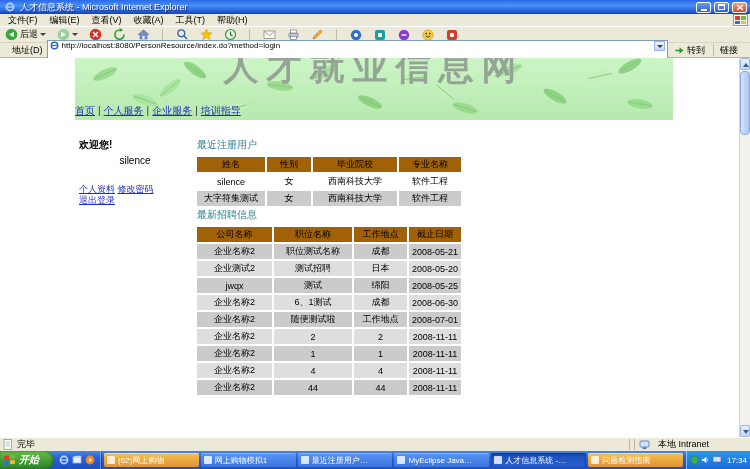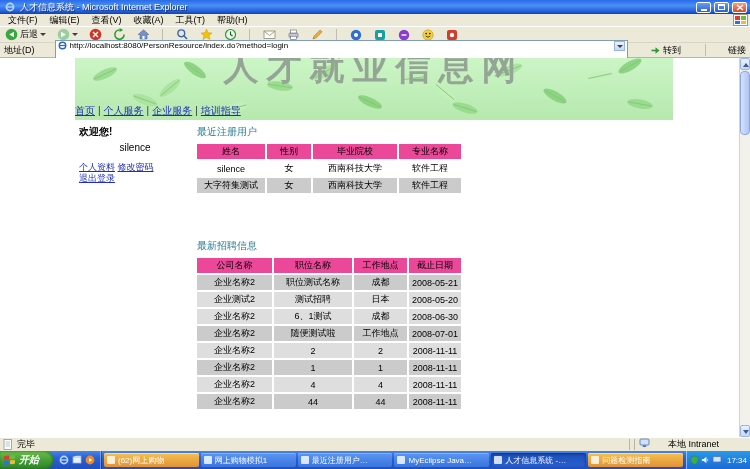--- a/index.html
+++ b/index.html
@@ -22,60 +22,60 @@
 .winlogo{width:15px;height:12px;background:#fff;border:1px solid #9a968a;display:grid;grid-template-columns:1fr 1fr;grid-template-rows:1fr 1fr;gap:1px;padding:1px;margin-right:2px}
 .winlogo i{display:block}
 .wl1{background:#e23a2e}.wl2{background:#6fbb3b}.wl3{background:#2f6fe0}.wl4{background:#f0b93b}
 
 .toolbar{top:27px;height:16px;background:#ece9d8;display:flex;align-items:center;gap:10px;padding:0 4px;border-bottom:1px solid #d8d4c8;font-size:9px}
 .tbtn{display:flex;align-items:center;gap:2px;white-space:nowrap}
 .ti{width:14px;height:14px;display:flex;align-items:center;justify-content:center}
 .dd{width:0;height:0;border-left:3px solid transparent;border-right:3px solid transparent;border-top:3px solid #404040}
 .sep{width:1px;height:12px;background:#c0bcb0;margin:0 2px}
 
-.addressbar{top:43px;height:15px;background:#ece9d8;display:flex;align-items:center;gap:20px;padding:0 4px;font-size:9px;border-bottom:1px solid #b8b4a8;white-space:nowrap}
+.addressbar{top:43px;height:15px;background:#ece9d8;display:flex;align-items:center;gap:4px;padding:0 12px;font-size:9px;border-bottom:1px solid #b8b4a8;white-space:nowrap}
 .addr-input{flex:1;height:20px;background:#fff;border:1px solid #7f9db9;display:flex;align-items:flex-start;font-size:8px;padding:0 2px;gap:3px;overflow:hidden}
 .addr-url{flex:1;white-space:nowrap;overflow:hidden;color:#000}
 .addr-dd{width:11px;height:10px;background:linear-gradient(#eaf1fd,#c8d8f8);border:1px solid #98b4e8;display:flex;align-items:center;justify-content:center}
 .gobtn{display:flex;align-items:center;gap:2px;padding:0 2px}
 
 .content{top:58px;height:379px;background:#fff;overflow:hidden}
 .pagewrap{position:absolute;left:75px;top:0;width:598px}
 .banner{position:relative;height:62px;background:linear-gradient(#ccf5c6,#b6e9ae);overflow:hidden}
 .leaves{position:absolute;left:0;top:0}
 .banner-title{position:absolute;top:-14px;left:0;right:0;text-align:center;font-size:35px;font-weight:bold;letter-spacing:8px;color:#95a595;white-space:nowrap}
 .banner-nav{position:absolute;bottom:2px;left:0;right:0;text-align:left;font-size:10px}
 .banner-nav a,.sidelinks a,.footlinks a{color:#1f2fbb;text-decoration:underline;cursor:pointer}
 .navsep{color:#333;margin:0 3px}
-.bodyrow{display:flex;padding-top:5px}
+.bodyrow{display:flex;padding-top:18px}
 .sidecol{width:120px;padding:0 4px;font-size:9px}
 .welcome{font-weight:bold;font-size:10px;color:#000}
 .uname{text-align:center;margin-top:3px;font-size:10px}
-.sidelinks{margin-top:9px;line-height:11px}
+.sidelinks{margin-top:18px;line-height:11px}
 .maincol{width:268px}
 .sectitle{color:#2b7d8e;font-size:10px;margin:0 0 3px 2px}
-.sectitle.jobs{margin-top:44px}
+.sectitle.jobs{}
 table{border-collapse:separate;border-spacing:2px;width:268px;table-layout:fixed;font-size:9px}
-th{background:#ec4899;font-weight:normal;padding:1px 0;color:#000;overflow:hidden;white-space:nowrap}
+th{background:#a16207;font-weight:normal;padding:1px 0;color:#000;overflow:hidden;white-space:nowrap}
 td{text-align:center;padding:1px 0;white-space:nowrap;overflow:hidden}
 .rw{background:#fff}.rg{background:#cbcbcb}.rl{background:#dedede}
 .t1 .ca{width:68px}.t1 .cb{width:44px}.t1 .cc{width:84px}.t1 .cd{width:62px}
 .t2 .ca{width:75px}.t2 .cb{width:78px}.t2 .cc{width:53px}.t2 .cd{width:52px}
 
 .vscroll{position:absolute;right:0;top:0;width:11px;height:379px;background:#f2f1ec;border-left:1px solid #d8d4c8}
 .varrow{height:12px;background:linear-gradient(#eaf1fd,#c8d8f8);border:1px solid #98b4e8;border-radius:2px;position:relative}
 .varrow.up i{position:absolute;left:2px;top:4px;border-left:3px solid transparent;border-right:3px solid transparent;border-bottom:4px solid #3a5a9a}
 .varrow.down{position:absolute;bottom:0;left:0;right:0}
 .varrow.down i{position:absolute;left:2px;top:4px;border-left:3px solid transparent;border-right:3px solid transparent;border-top:4px solid #3a5a9a}
 .vthumb{position:absolute;left:0;top:13px;width:10px;height:64px;background:linear-gradient(90deg,#d7e2fc,#aec4f6);border:1px solid #88a8e8;border-radius:4px}
 
 .statusbar{top:437px;height:14px;background:#ece9d8;border-top:1px solid #fff;display:flex;align-items:center;font-size:9px;padding:0 3px;gap:4px}
 .sb-flex{flex:1}
 .sb-sep{width:1px;height:11px;background:#b8b4a8}
-.sb-zone{display:flex;align-items:flex-start;gap:18px;width:108px}
+.sb-zone{display:flex;align-items:center;gap:8px;width:108px}
 
 .taskbar{top:451px;height:18px;background:linear-gradient(#4584e8,#2a5fd4 40%,#1f4fc0);display:flex;align-items:stretch;z-index:6}
 .startbtn{width:54px;background:linear-gradient(#6cbf4a,#3f9a35 60%,#2f8428);border-radius:0 9px 9px 0;display:flex;align-items:center;gap:3px;padding:0 8px 0 4px;color:#fff;font-weight:bold;font-size:10px;font-style:italic;box-shadow:inset -1px 0 3px #1d6a1e;white-space:nowrap}
 .quick{display:flex;align-items:center;gap:3px;padding:0 5px;border-right:1px solid rgba(255,255,255,.35);box-shadow:1px 0 0 rgba(0,0,50,.3)}
 .tasks{flex:1;display:flex;gap:2px;padding:2px 3px;overflow:hidden}
 .taskbtn{flex:1;min-width:0;max-width:96px;border-radius:2px;display:flex;align-items:center;gap:3px;padding:0 3px;font-size:8px;color:#fff;background:linear-gradient(#5b95f2,#3a74e0);box-shadow:inset 0 1px 0 #86b2f8;white-space:nowrap;overflow:hidden}
 .taskbtn.alert{background:linear-gradient(#f6c04e,#e09238);box-shadow:inset 0 1px 0 #ffdf9a}
 .taskbtn.active{background:linear-gradient(#1c4fb8,#2a5fd0);box-shadow:inset 0 1px 3px #10307a}
 .tb-ico{width:8px;height:8px;background:rgba(255,255,255,.8);border-radius:1px;flex:none}
 .tblabel{overflow:hidden;text-overflow:ellipsis}
@@ -353,20 +353,26 @@
               <td>职位测试名称</td>
               <td>成都</td>
               <td>2008-05-21</td>
             </tr>
             <tr class="rl">
               <td>企业测试2</td>
               <td>测试招聘</td>
               <td>日本</td>
               <td>2008-05-20</td>
             </tr>
+            <tr class="rg">
+              <td>jwqx</td>
+              <td>测试</td>
+              <td>绵阳</td>
+              <td>2008-05-25</td>
+            </tr>
             <tr class="rl">
               <td>企业名称2</td>
               <td>6、1测试</td>
               <td>成都</td>
               <td>2008-06-30</td>
             </tr>
             <tr class="rg">
               <td>企业名称2</td>
               <td>随便测试啦</td>
               <td>工作地点</td>

